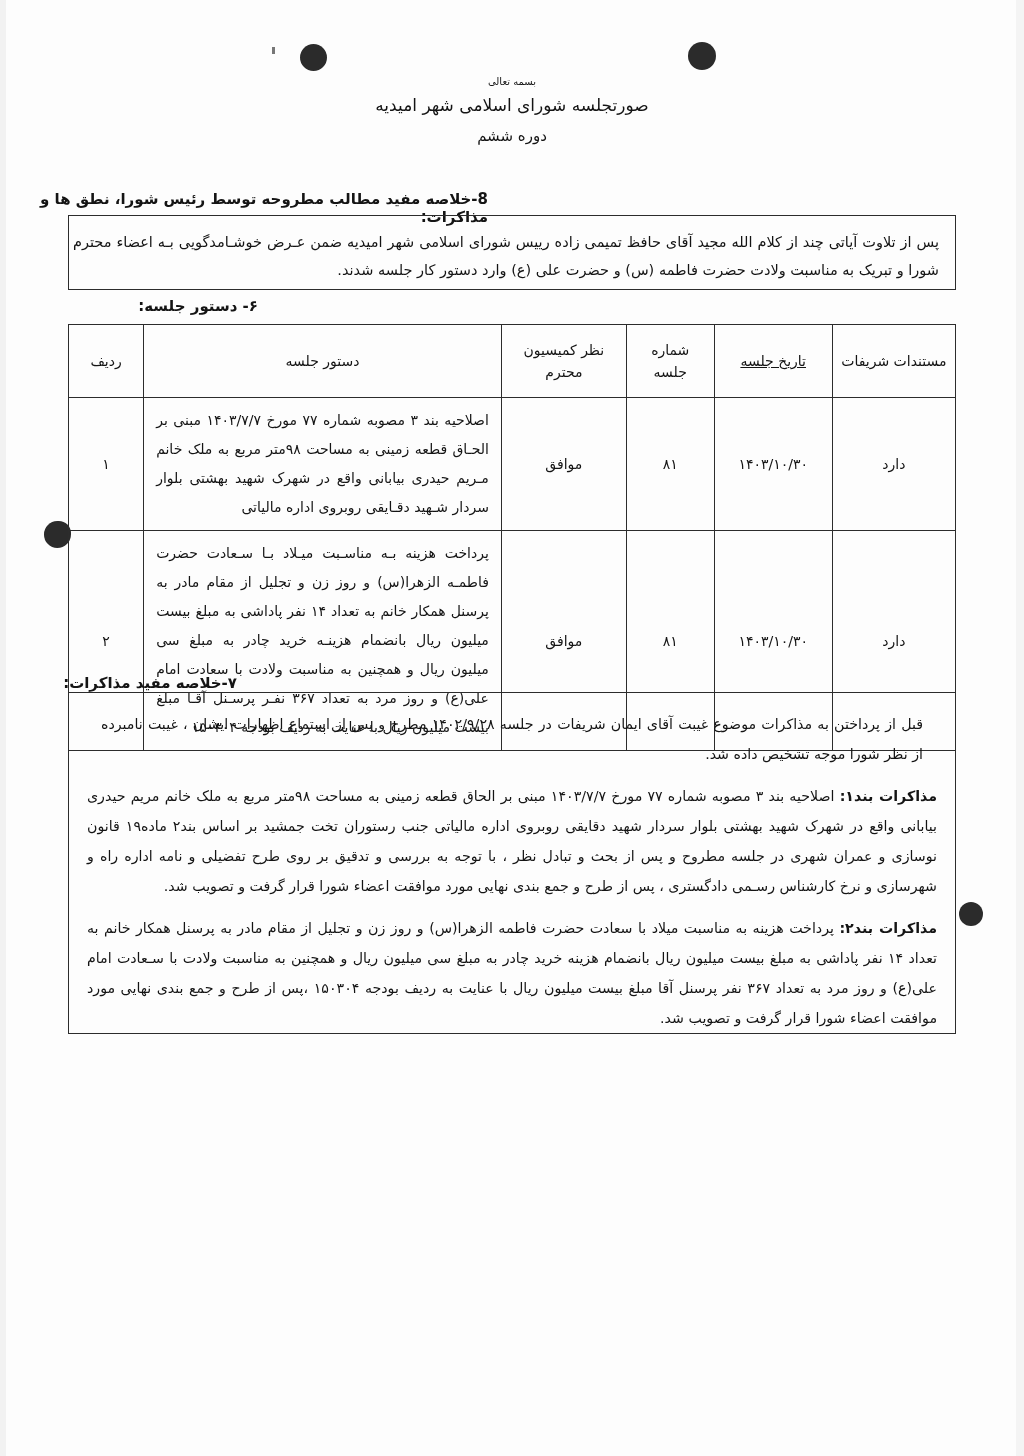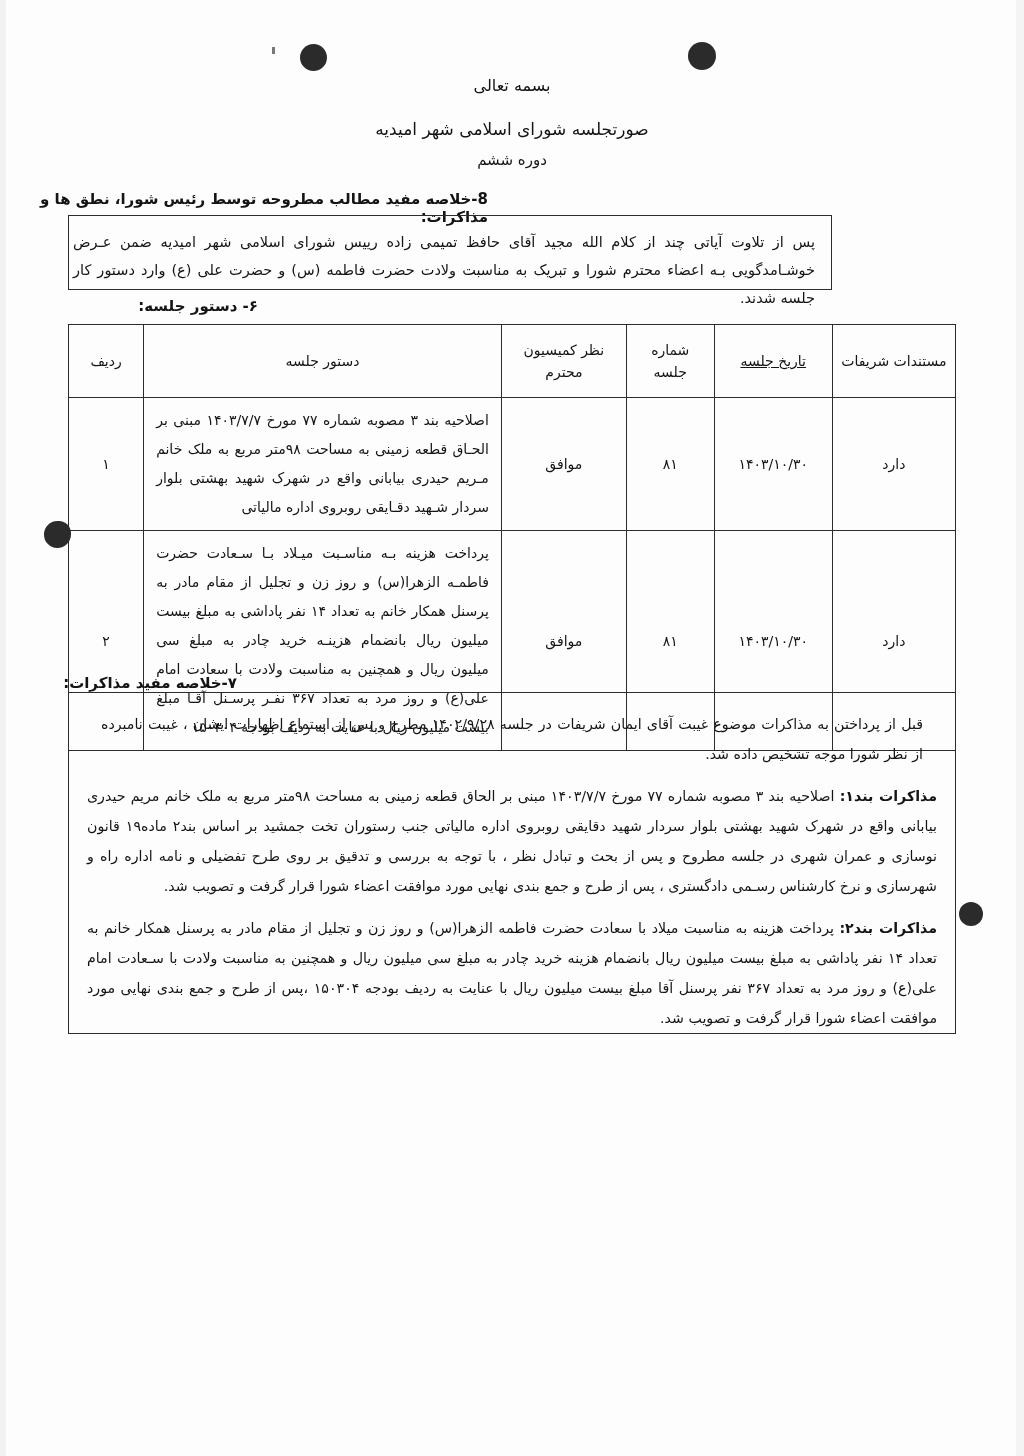--- a/index.html
+++ b/index.html
@@ -36,23 +36,23 @@
   .speck { position:absolute; width:3px; height:7px; background:#777; left:272px; top:47px; }
 
   .header {
     position: absolute;
     top: 76px;
     left: 0;
     right: 0;
     text-align: center;
   }
   .header .l1 {
-    font-size: 16px;
+    font-size: 10px;
     letter-spacing: .5px;
-    margin-bottom: 24px;
+    margin-bottom: 8px;
   }
   .header .l2 {
     font-size: 17px;
     margin-bottom: 12px;
   }
   .header .l3 {
     font-size: 15px;
   }
 
   .section-title {
@@ -68,21 +68,21 @@
   .box {
     position: absolute;
     border: 1.4px solid #2c2c2c;
     box-sizing: border-box;
   }
 
   
   #box5 {
     top: 215px;
     left: 68px;
-    width: 764px;
+    width: 888px;
     height: 75px;
     padding: 12px 16px 0 4px;
   }
   #box5 p {
     margin: 0;
     font-size: 14.5px;
     line-height: 28px;
     text-align: justify;
     text-align-last: right;
   }

